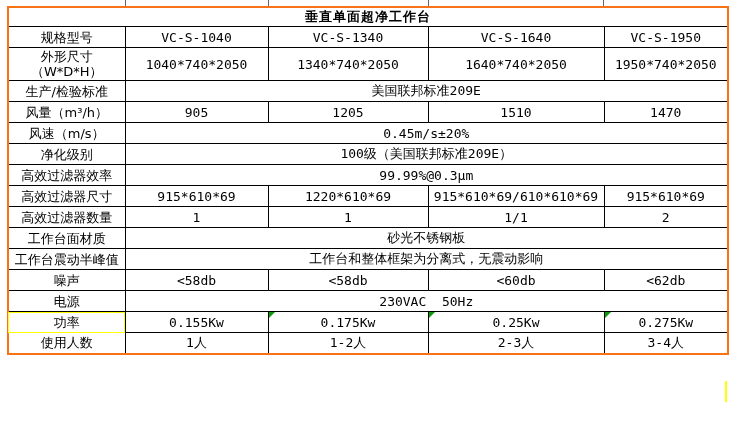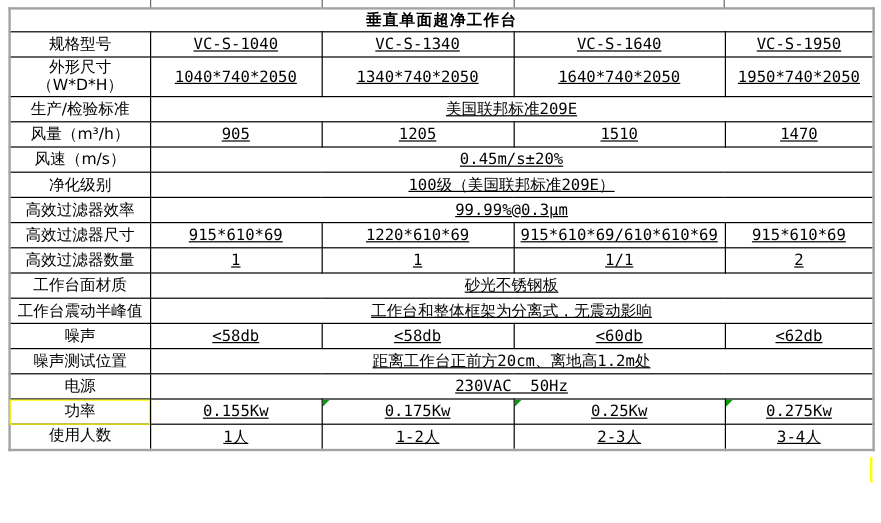--- a/index.html
+++ b/index.html
@@ -11,21 +11,21 @@
     overflow:hidden;
   }
   .gridline-stub{
     position:absolute;top:0;height:7px;width:1px;background:#666;
   }
   table.spec{
     position:absolute;left:7px;top:6px;
     width:720px;
     border-collapse:collapse;
     table-layout:fixed;
-    border:2px solid #a3a3a3;
+    border:2px solid #f97316;
     padding-left:44px;
   }
   table.spec td{
     border:1px solid #000;
     padding:0 2px;
     text-align:center;
     vertical-align:middle;
     font-size:13px;
     color:#000;
     overflow:hidden;
@@ -38,21 +38,21 @@
     font-weight:bold;
     font-size:14px;
     font-family:"DejaVu Sans",sans-serif;
     letter-spacing:1px;
   }
   td.label-cell{
     font-family:"DejaVu Sans",sans-serif;
     white-space:pre-line;
     line-height:15px;
   }
-  td.value-cell{white-space:pre;text-decoration:underline;}
+  td.value-cell{white-space:pre;}
   td.yellow-outline{
     outline:1px solid #ffff00;
     outline-offset:-1px;
   }
   .green-triangle{
     position:absolute;left:0;top:0;
     width:0;height:0;
     border-top:6px solid #0a9a0a;
     border-right:6px solid transparent;
   }
@@ -144,24 +144,20 @@
           <td colspan="4" class="value-cell">工作台和整体框架为分离式，无震动影响</td>
         </tr>
         <tr class="r">
           <td class="label-cell">噪声</td>
           <td class="value-cell"><span>&lt;58db</span></td>
           <td class="value-cell"><span>&lt;58db</span></td>
           <td class="value-cell"><span>&lt;60db</span></td>
           <td class="value-cell"><span>&lt;62db</span></td>
         </tr>
         <tr class="r">
-          <td class="label-cell">噪声测试位置</td>
-          <td colspan="4" class="value-cell">距离工作台正前方20cm、离地高1.2m处</td>
-        </tr>
-        <tr class="r">
           <td class="label-cell">电源</td>
           <td colspan="4" class="value-cell">230VAC  50Hz</td>
         </tr>
         <tr class="r">
           <td class="label-cell yellow-outline">功率</td>
           <td class="value-cell"><span>0.155Kw</span></td>
           <td class="value-cell"><span class="green-triangle"></span><span>0.175Kw</span></td>
           <td class="value-cell"><span class="green-triangle"></span><span>0.25Kw</span></td>
           <td class="value-cell"><span class="green-triangle"></span><span>0.275Kw</span></td>
         </tr>

